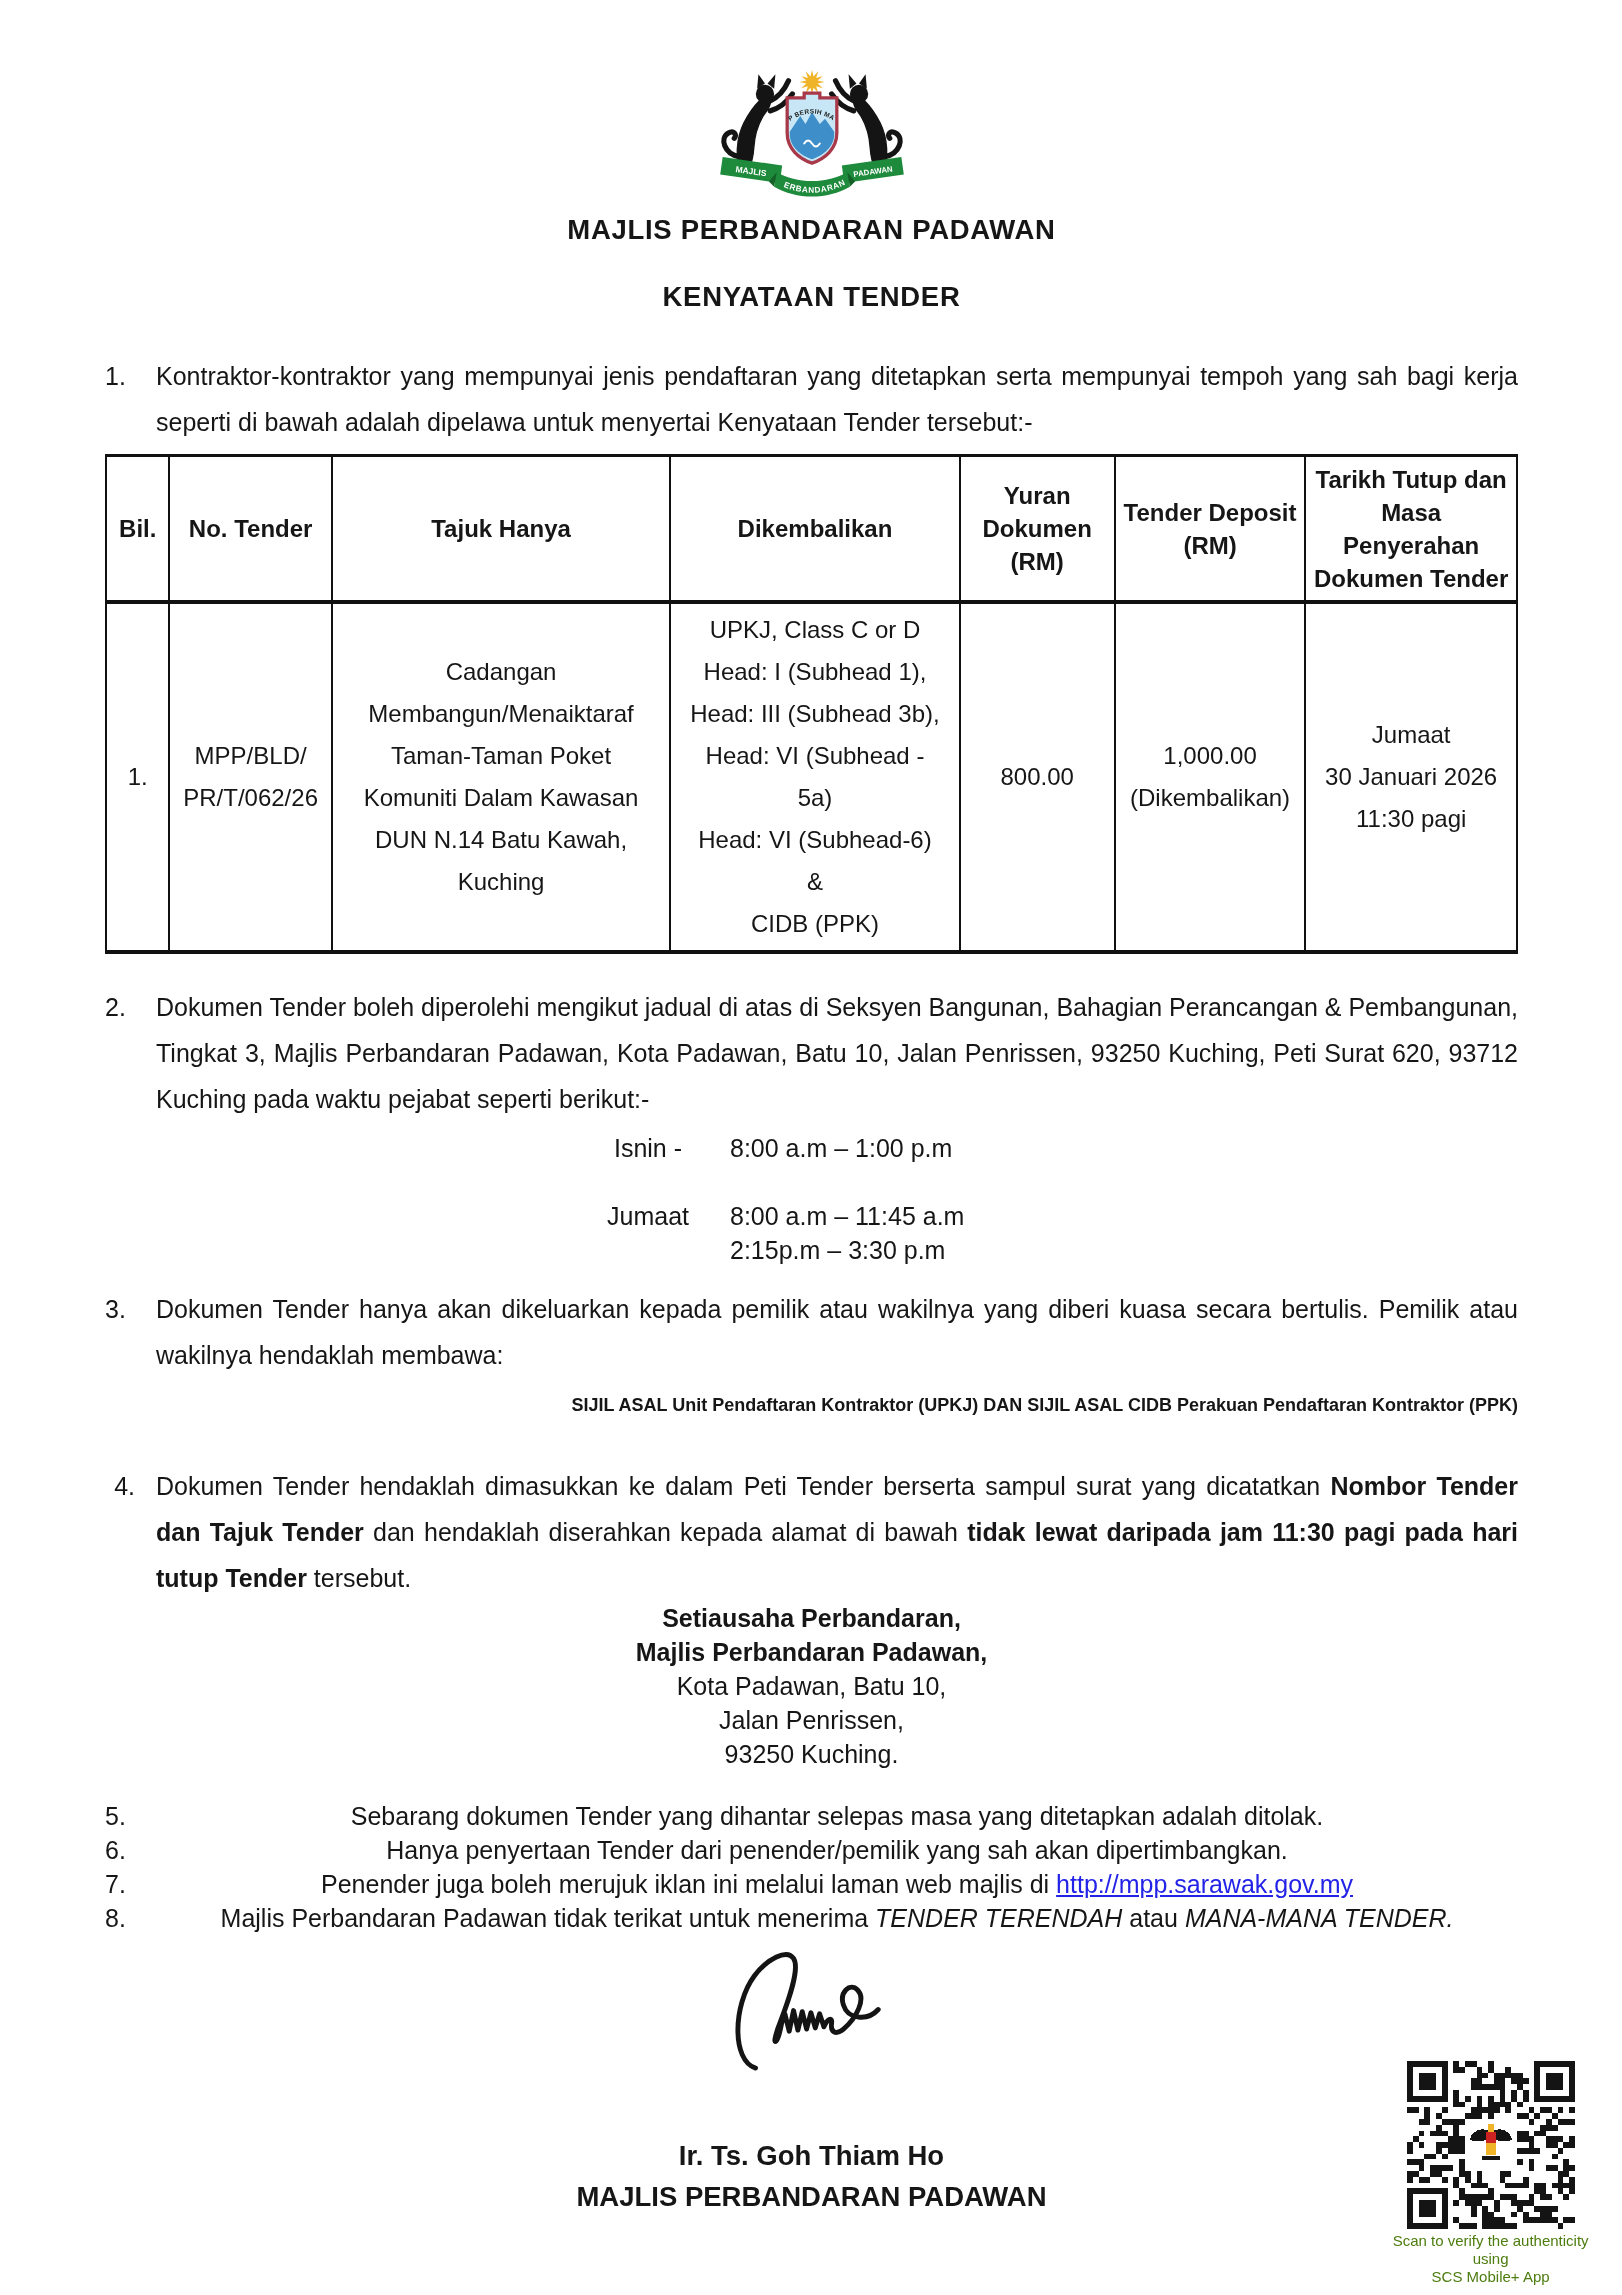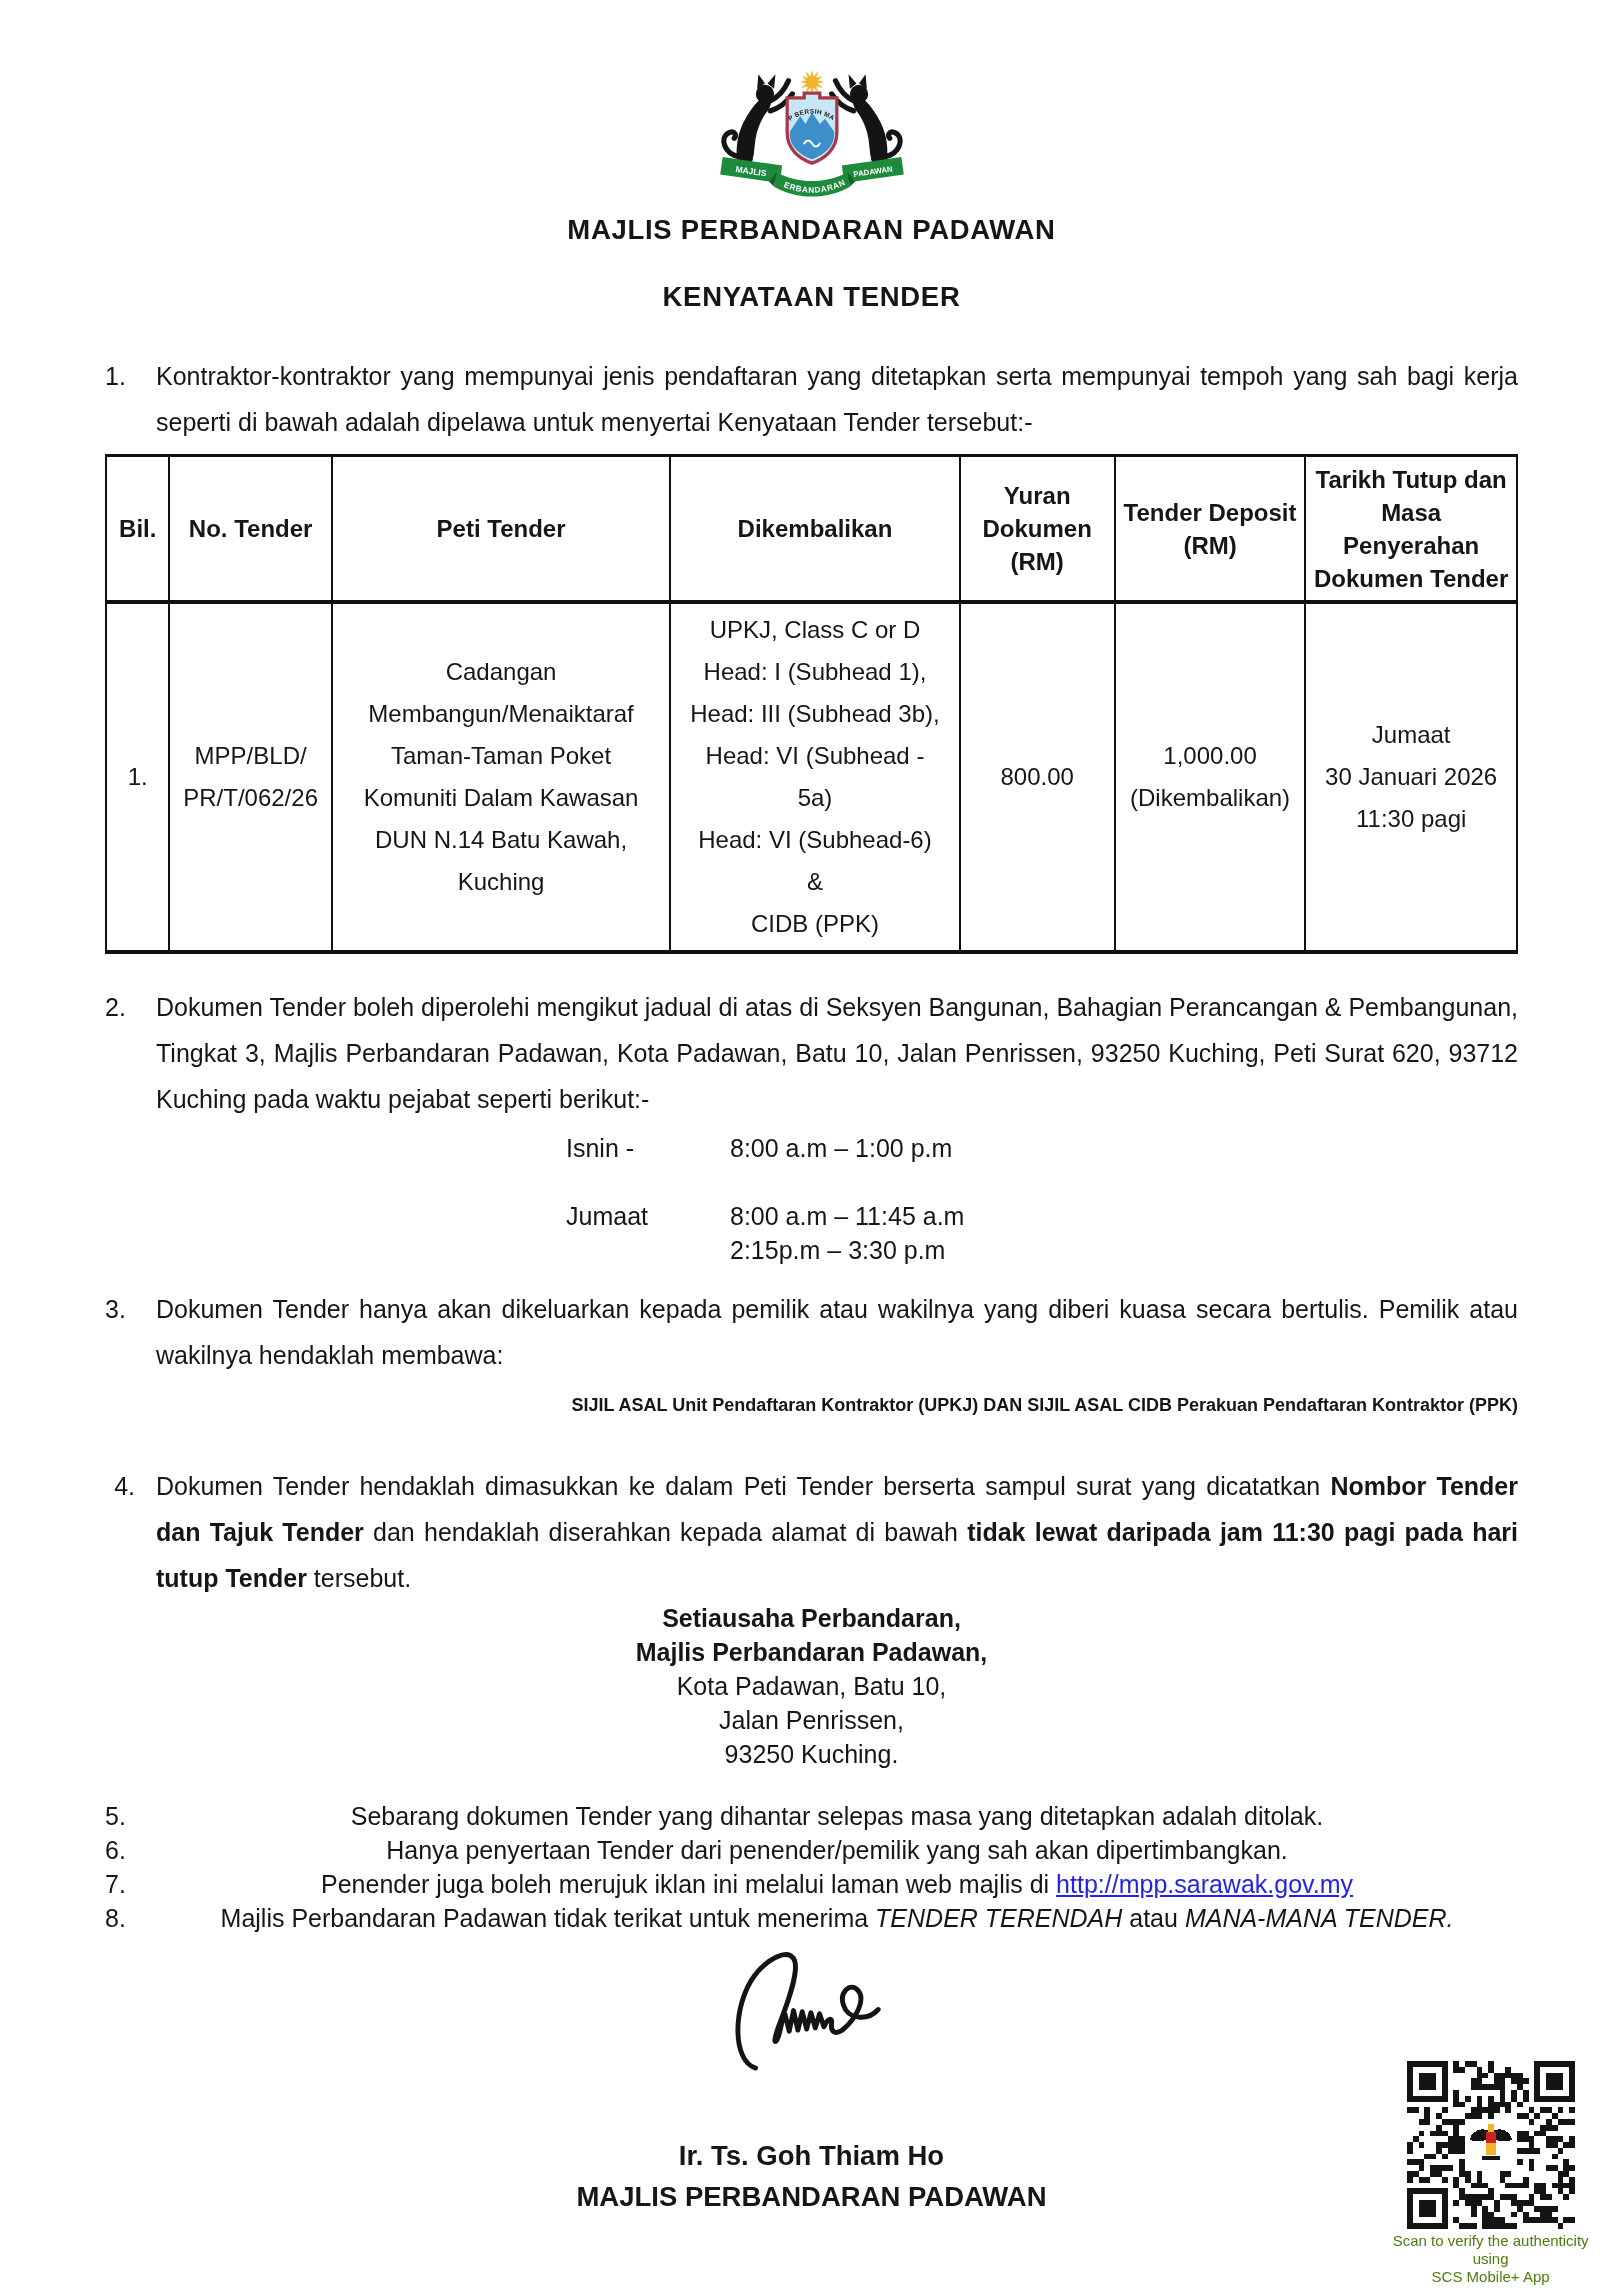--- a/index.html
+++ b/index.html
@@ -45,21 +45,21 @@
   td.c-pend  { line-height:35px; }
 
   
   .p2 { margin-top:29.4px; }
   .p3 { margin-top:19.6px; }
   .p4 { margin-top:42px; }
 
   
   .hours { margin-top:9.2px; margin-left:461px; }
   .hours-row { display:flex; height:34px; font-size:25px; line-height:34px; }
-  .hours-row .day { width:164px; flex:none; }
+  .hours-row .day { width:164px; flex:none;text-align:center; }
 
   
   .cert-line { margin-top:11.8px; text-align:right; font-size:18px; line-height:31px; font-weight:700; }
   .address { margin-top:0; text-align:center; font-size:25px; line-height:34px; }
   .address .b { font-weight:700; }
   .items58 { margin-top:27.5px; }
 
   
   .sig-block { margin-top:5.2px; text-align:center; }
   .sig-svg { display:block; margin:0 auto; }
@@ -149,21 +149,21 @@
         <col style="width:24%">
       <col style="width:20.5%">
         <col style="width:11%">
         <col style="width:13.5%">
         <col style="width:15%">
     </colgroup>
     <thead>
       <tr>
         <th>Bil.</th>
         <th>No. Tender</th>
-        <th>Peti Tender</th>
+        <th>Tajuk Hanya</th>
         <th>Dikembalikan</th>
         <th>Yuran
 Dokumen
 (RM)</th>
         <th>Tender Deposit
 (RM)</th>
         <th>Tarikh Tutup dan
 Masa Penyerahan
 Dokumen Tender</th>
       </tr>

